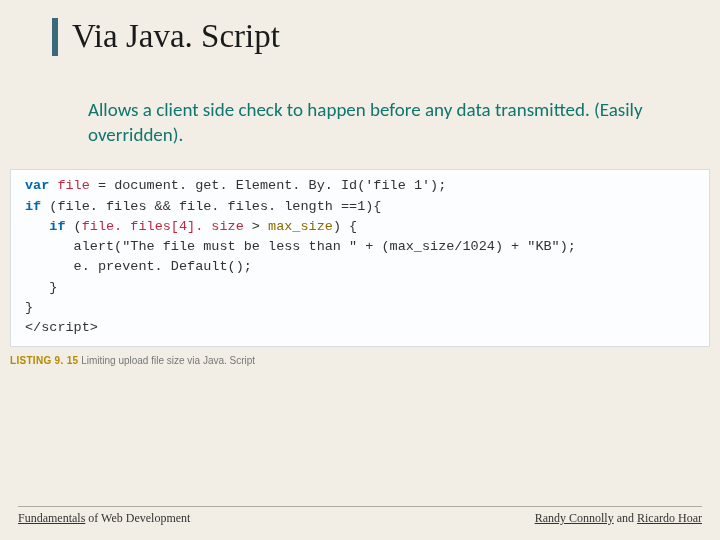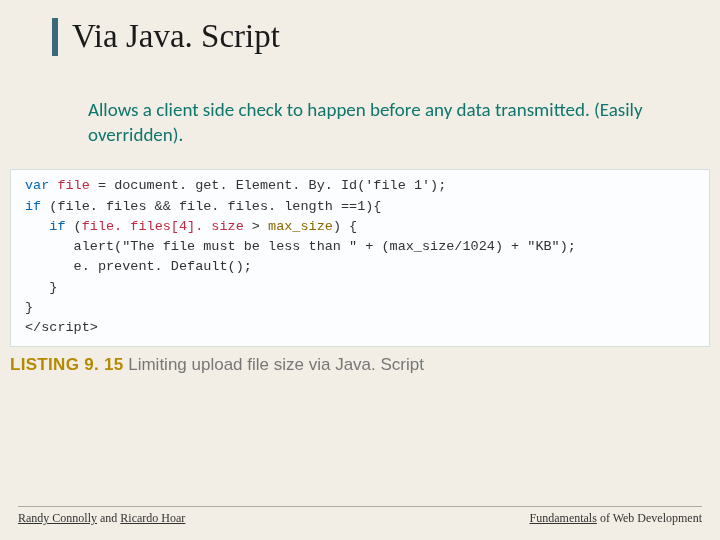--- a/index.html
+++ b/index.html
@@ -33,28 +33,28 @@
     margin: 22px 10px 0 10px;
     background: #fcfdfe;
     border: 1px solid #d8dde2;
     font-family: Consolas, 'Courier New', monospace;
     font-size: 13.5px;
     line-height: 1.5;
     padding: 6px 14px 8px 14px;
     color: #333;
   }
   .code-block .line { white-space: pre; }
-  .kw { color: #0066b3; }
+  .kw { color: #0066b3; font-weight: bold; }
   .tag { color: #333; }
   .var1 { color: #c02840; }
   .var2 { color: #8a6a00; text-align: center; }
   .caption {
     margin: 8px 10px 0 10px;
     font-family: Arial, Helvetica, sans-serif;
-    font-size: 17px;
+    font-size: 10px;
   }
   .caption-label {
     color: #b58a00;
     font-weight: bold;
     letter-spacing: .3px;
   }
   .caption-text {
     color: #777;
     font-weight: 500;
   }
@@ -92,18 +92,18 @@
   <div class="line"><span>}</span></div>
   <div class="line"><span class="tag">&lt;/script&gt;</span></div>
 </div>
 
 <div class="caption">
   <span class="caption-label">LISTING 9. 15</span><span class="caption-text"> Limiting upload file size via Java. Script</span>
 </div>
 
 <div class="footer">
   <div>
-    <span class="u">Randy Connolly</span><span> and </span><span class="u">Ricardo Hoar</span>
+    <span class="u">Fundamentals</span><span> of Web Development</span>
   </div>
   <div>
-    <span class="u">Fundamentals</span><span> of Web Development</span>
+    <span class="u">Randy Connolly</span><span> and </span><span class="u">Ricardo Hoar</span>
   </div>
 </div>
 
 </body></html>

